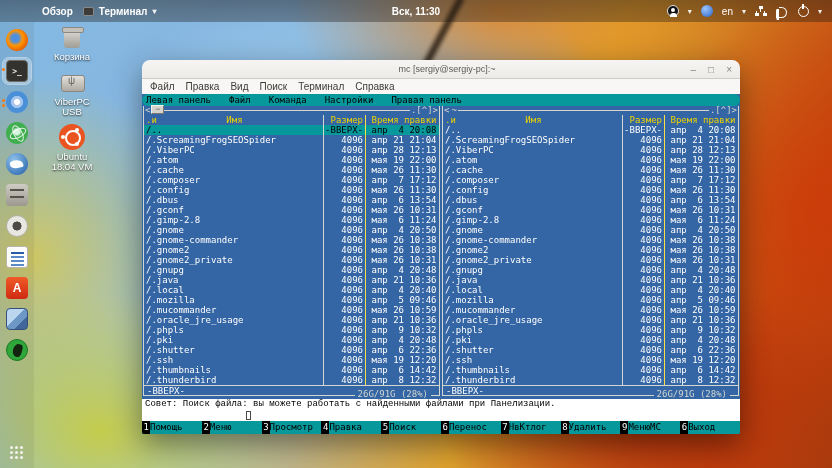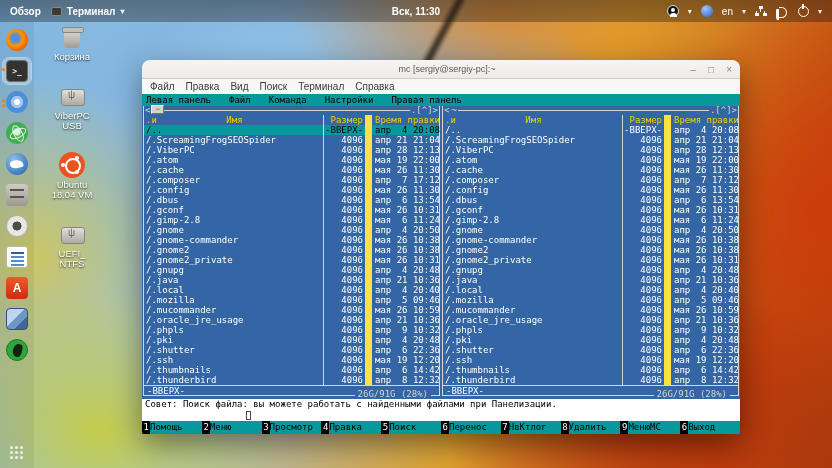--- a/index.html
+++ b/index.html
@@ -18,21 +18,21 @@
       linear-gradient(112deg, #7db7e4 0%, #a5c6d8 34%, #dfa22e 62%, #c2490f 88%, #a93a0c 100%);
   }
   .branch { position:absolute; background:#2a1d10; filter:blur(2px); opacity:.85; }
   .branch.b1 { left:430px; top:-10px; width:7px; height:120px; transform:rotate(28deg); }
   .branch.b2 { left:452px; top:60px; width:5px; height:90px; transform:rotate(45deg); }
 
   
   .topbar {
     position:absolute; left:0; top:0; width:832px; height:22px;
     background:linear-gradient(rgba(25,20,18,.45), rgba(25,20,18,.35));
-    color:#fff; font-size:10px; display:flex; align-items:center;
+    color:#fff; font-size:10px; display:flex; align-items:center;padding-left:32px;
   }
   .topbar .left { display:flex; align-items:center; gap:10px; padding-left:10px; font-weight:bold; }
   .appmenu { display:flex; align-items:center; gap:5px; }
   .term-mini { width:11px; height:9px; background:#3c3b37; border:1px solid #888; border-radius:2px; }
   .clock { position:absolute; left:0; right:0; text-align:center; font-weight:bold; pointer-events:none; }
   .topbar .right { margin-left:auto; display:flex; align-items:center; gap:9px; padding-right:10px; }
   .caret { font-size:8px; opacity:.9; }
   .ind-person { width:12px; height:12px; border-radius:50%; background:#111; border:1px solid #ddd; position:relative; }
   .ind-person::before { content:""; position:absolute; left:3.5px; top:2px; width:4px; height:4px; border-radius:50%; background:#fff; }
   .ind-person::after { content:""; position:absolute; left:2px; top:6.5px; width:7px; height:4px; border-radius:3px 3px 0 0; background:#fff; }
@@ -71,60 +71,60 @@
   .i-aapp { background:linear-gradient(#f05a28,#cf2a12); border-radius:4px; color:#fff; font:bold 12px "Liberation Sans", sans-serif; display:flex; align-items:center; justify-content:center; }
   .i-aapp::after { content:"A"; }
   .i-vbox { background:linear-gradient(135deg,#bcd6ef 0 45%, #6d98c6 45% 70%, #41679a 70%); border-radius:4px; transform:rotate(0deg); border:1px solid #33517a; }
   .i-greenapp { border-radius:50%; background:#2ea63a; border:1px solid #1c7a26; position:relative; }
   .i-greenapp::after { content:""; position:absolute; left:6px; top:4px; width:9px; height:13px; background:#14230f; border-radius:60% 40% 50% 60%; transform:rotate(15deg); }
   .showapps { position:absolute; bottom:8px; left:10px; width:14px; height:14px; }
   .showapps i { position:absolute; width:3px; height:3px; border-radius:50%; background:#f3f1ec;
     box-shadow:5px 0 0 #f3f1ec, 10px 0 0 #f3f1ec, 0 5px 0 #f3f1ec, 5px 5px 0 #f3f1ec, 10px 5px 0 #f3f1ec, 0 10px 0 #f3f1ec, 5px 10px 0 #f3f1ec, 10px 10px 0 #f3f1ec; }
 
   
-  .dicons { position:absolute; left:38px; top:24px; width:68px; display:flex; flex-direction:column; gap:21px; }
+  .dicons { position:absolute; left:38px; top:24px; width:68px; display:flex; flex-direction:column; gap:7px; }
   .dicon-item { display:flex; flex-direction:column; align-items:center; gap:2px; }
   .dicon-item .dlabel { font-size:9.5px; color:#fff; text-align:center; line-height:10px; white-space:pre-line; text-shadow:0 1px 2px rgba(0,0,0,.85); }
   .dglyph { width:26px; height:26px; position:relative; }
   .g-trash::before { content:""; position:absolute; left:5px; top:7px; width:16px; height:17px; background:linear-gradient(#d8d6d0,#a09d95); border-radius:2px 2px 3px 3px; }
   .g-trash::after { content:""; position:absolute; left:3px; top:3px; width:20px; height:4px; background:#c4c1ba; border-radius:2px; border:1px solid #8a8780; }
   .g-usb::before { content:""; position:absolute; left:2px; top:6px; width:22px; height:15px; background:linear-gradient(#e2e0db,#aeaaa2); border-radius:3px; border:1px solid #8a8780; }
   .g-usb::after { content:"ψ"; position:absolute; left:9px; top:6px; font-size:10px; color:#6e6b64; }
   .g-ubuntu { border-radius:50%; background:#e95420; }
   .g-ubuntu::before { content:""; position:absolute; left:6px; top:6px; width:12px; height:12px; border:2.5px solid #fff; border-radius:50%; }
   .g-ubuntu::after { content:""; position:absolute; left:2px; top:11px; width:4px; height:4px; border-radius:50%; background:#fff; box-shadow:14px -7px 0 #fff, 14px 7px 0 #fff; }
 
   
   .window { position:absolute; left:142px; top:60px; width:598px; border-radius:8px 8px 2px 2px; box-shadow:0 10px 30px rgba(0,0,0,.45); overflow:hidden; }
   .titlebar { height:19px; background:linear-gradient(#f6f5f3,#edebe8); border-bottom:1px solid #cfccc6; position:relative; display:flex; align-items:center; justify-content:center;padding-left:12px; }
   .title { font-size:9px; color:#5c5955; }
   .controls { position:absolute; right:8px; top:0; height:19px; display:flex; align-items:center; gap:12px; color:#8a8780; font-size:10px; line-height:10px; }
   .gtkmenu { height:15px; background:#f8f7f5; display:flex; align-items:center; gap:11px; padding-left:8px; font-size:10px; color:#3d3b38; }
 
   
   .term { background:#3465a4; font:9px "DejaVu Sans Mono", monospace; color:#fff; }
-  .mcmenubar { height:12px; background:#06989a; color:#000; display:flex; align-items:center; gap:18px; padding-left:4px; }
+  .mcmenubar { height:12px; background:#06989a; color:#000; display:flex; align-items:center; gap:18px; padding-left:4px;border-radius:6px; }
   .panels { display:flex; gap:2px; padding:0 1px 3px 1px; }
   .panel { flex:1; border:1px solid #d3d7cf; border-top:none; position:relative; display:flex; flex-direction:column; }
   .ptop { height:9px; display:flex; align-items:center; background:linear-gradient(to bottom, #3465a4 4px, #d3d7cf 4px, #d3d7cf 5px, #3465a4 5px); }
   .ptop .pm { background:#3465a4; padding:0 1px; line-height:9px; color:#d3d7cf; }
   .ptop .sp { flex:1; }
   .cornerbtn { width:13px; height:9px; margin-top:-2px; background:#d6d3cd; border:1px solid; border-color:#f5f4f1 #7a776f #7a776f #f5f4f1; color:#333; font-size:7px; line-height:7px; text-align:center; }
   .phead { height:10px; display:flex; color:#edd400; }
   .phead .col-name { position:relative; text-align:center; }
   .phead .sortmark { position:absolute; left:2px; font-style:normal; }
   .col-name { flex:1; padding-left:2px; white-space:pre; overflow:hidden; }
   .col-size { width:42px; border-left:1px solid #d3d7cf; text-align:right; padding-right:2px; white-space:pre; }
-  .col-time { width:74px; border-left:7px solid #fde047; padding-left:3px; white-space:pre;text-align:center; }
+  .col-time { width:74px; border-left:1px solid #fde047; padding-left:3px; white-space:pre;text-align:center; }
   .rows { display:block; }
   .file-row { height:10px; line-height:10px; display:flex; color:#fff; }
   .panel-left .file-row[data-index="0"] { background:#06989a; color:#000; }
   .pstatus { height:10px; line-height:10px; border-top:1px solid #d3d7cf; padding-left:3px; color:#fff; }
   .pdisk { position:absolute; bottom:-4px; right:8px; background:#3465a4; padding:0 3px; line-height:9px; color:#d3d7cf;margin-left:36px; }
-  .hintline { height:11px; line-height:11px; background:#ffffff; color:#000; padding-left:3px; white-space:pre; }
+  .hintline { height:11px; line-height:11px; background:#ffffff; color:#000; padding-left:3px; white-space:pre;font-family:Liberation Mono, monospace; }
   .cmdline { height:11px; background:#ffffff; position:relative; }
   .cursorbox { position:absolute; left:104px; top:1px; width:5px; height:9px; border:1px solid #4a4a4a; }
   .keybar { height:13px; display:flex; background:#06989a; color:#000; }
   .kitem { flex:1; display:flex; }
   .knum { background:#000; color:#fff; padding:0 1px; min-width:8px; text-align:right; line-height:13px; }
   .klabel { flex:1; line-height:13px; padding-left:0; overflow:hidden; white-space:pre; }
 </style>
 </head>
 <body>
 
@@ -220,25 +220,20 @@
         <div class="dlabel">ViberPC
 USB</div>
       </div>
 
       <div class="dicon-item" data-index="2">
         <div class="dglyph g-ubuntu"></div>
         <div class="dlabel">Ubuntu
 18.04 VM</div>
       </div>
 
-      <div class="dicon-item" data-index="3">
-        <div class="dglyph g-usb"></div>
-        <div class="dlabel">UEFI_
-NTFS</div>
-      </div>
     </div>
 
   <div class="window">
     <div class="titlebar">
       <span class="title">mc [sergiy@sergiy-pc]:~</span>
       <span class="controls">
         <span>–</span>
         <span>□</span>
         <span>×</span>
       </span>

